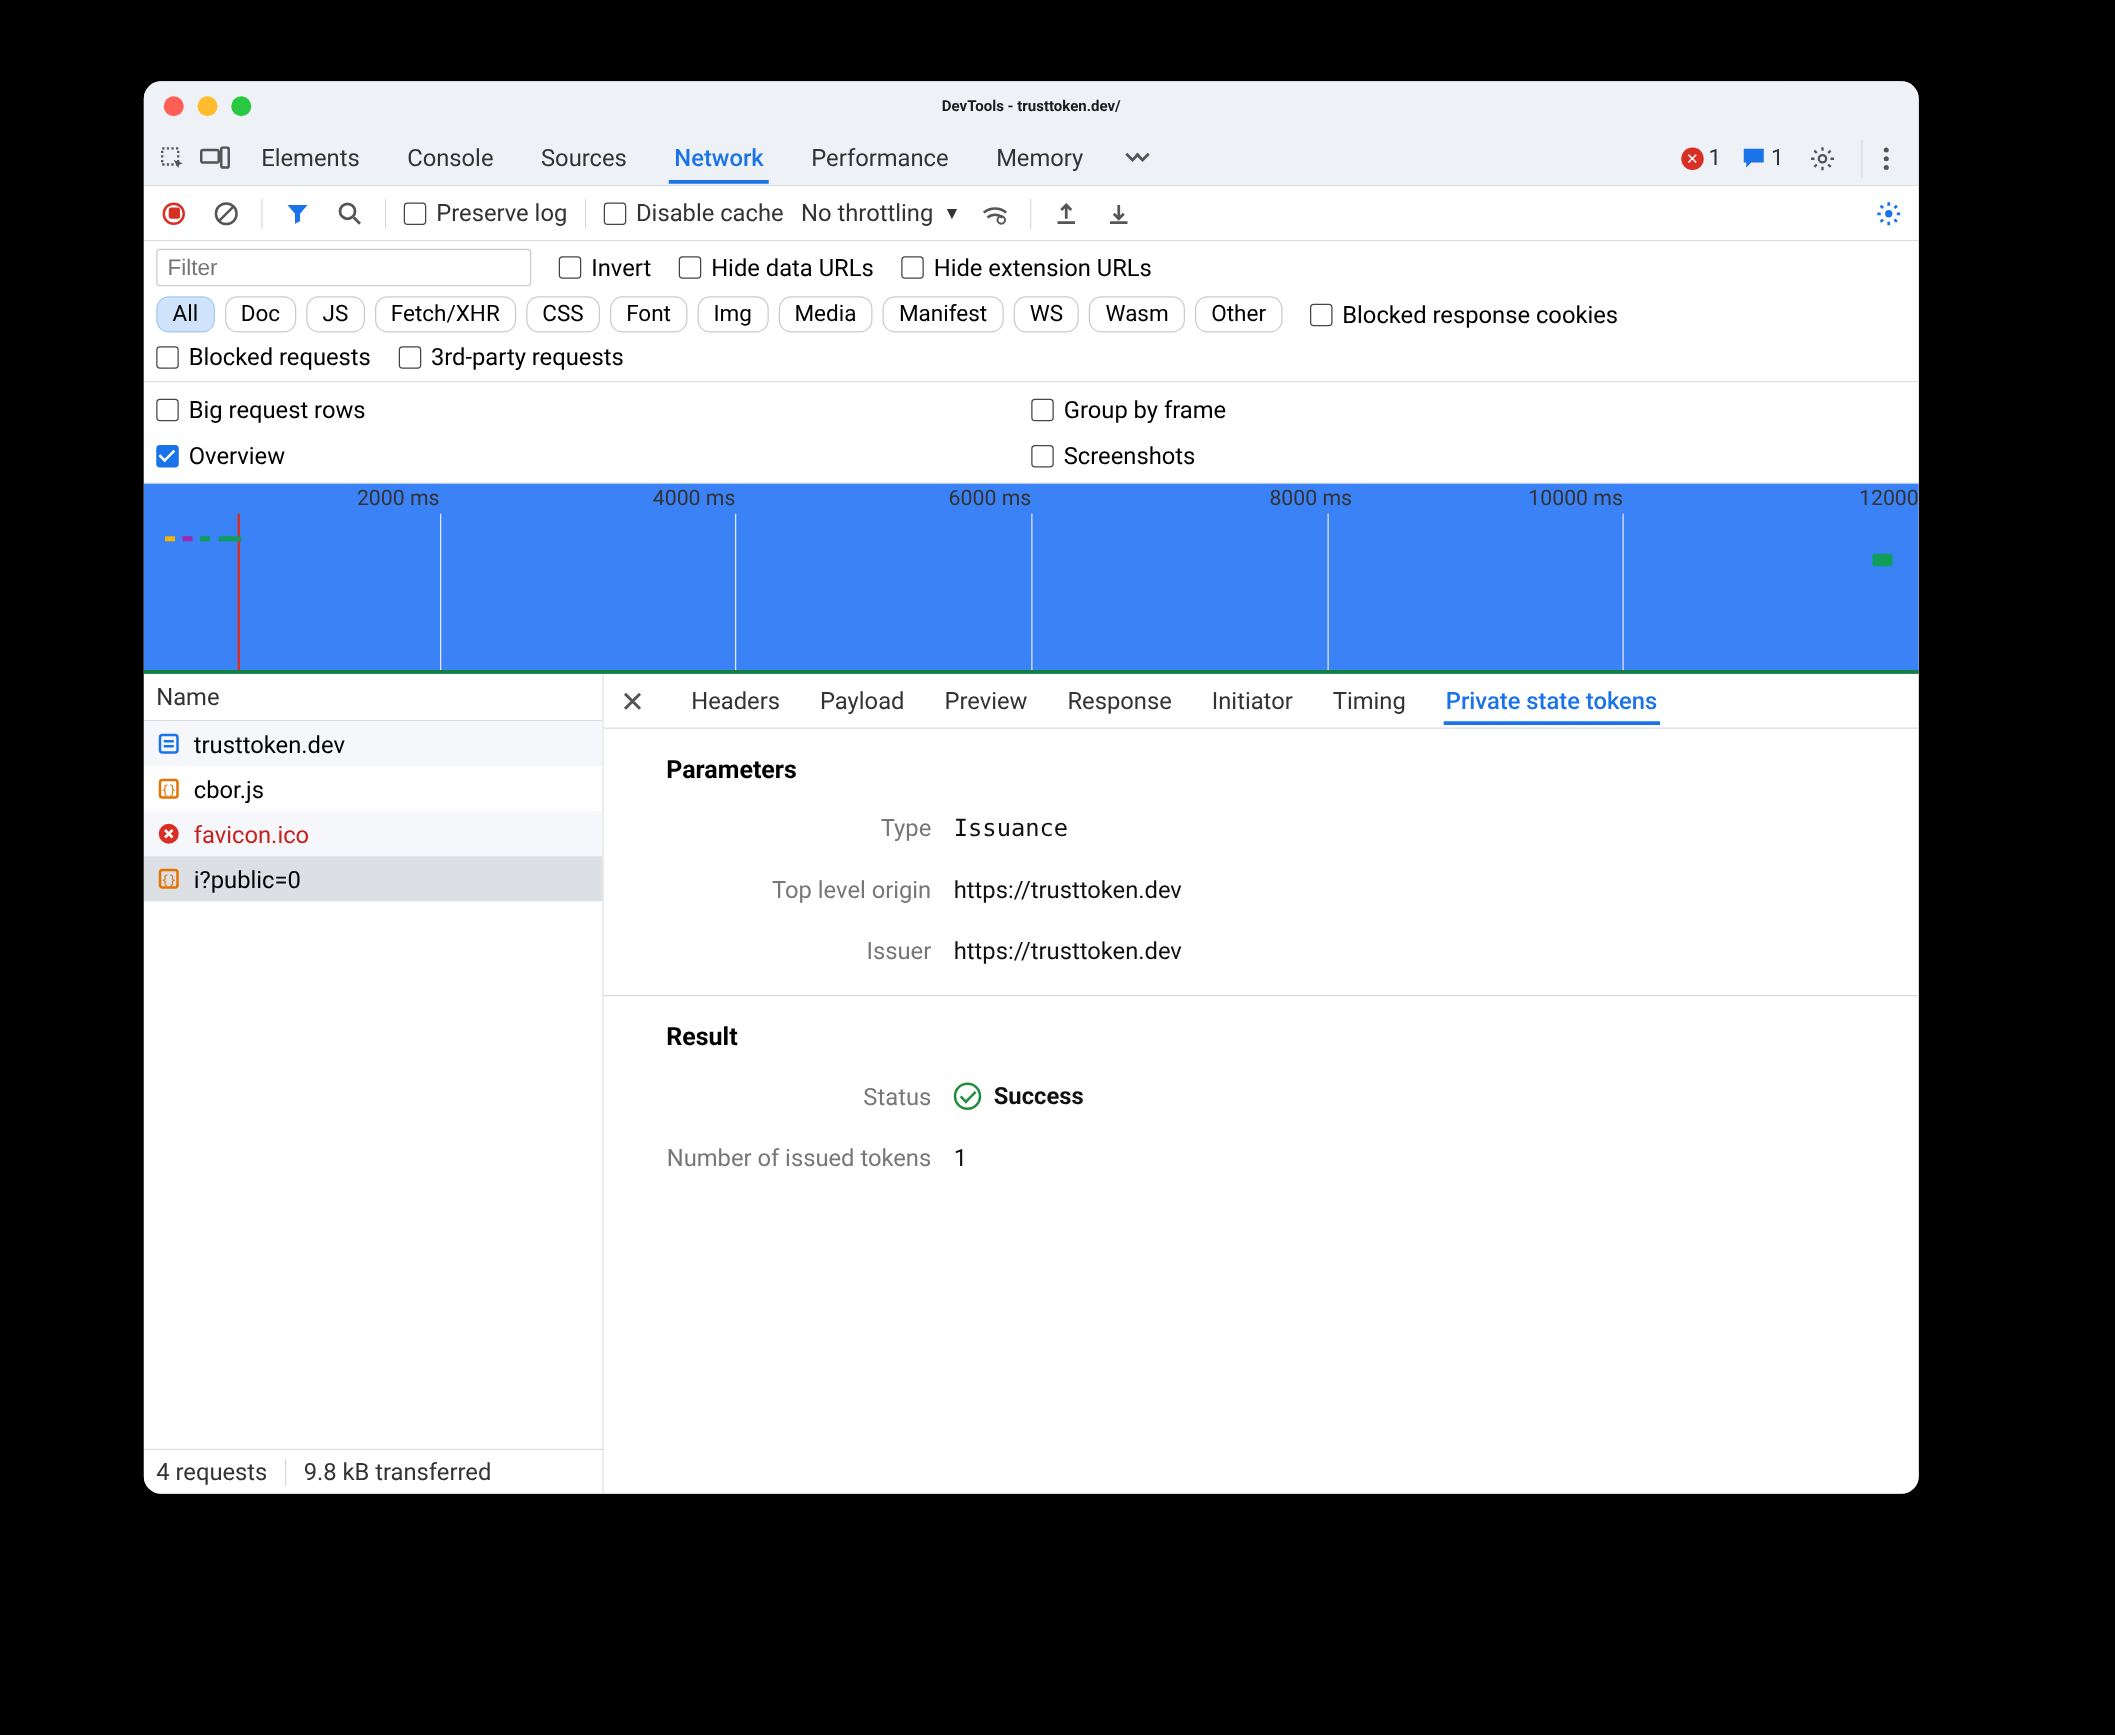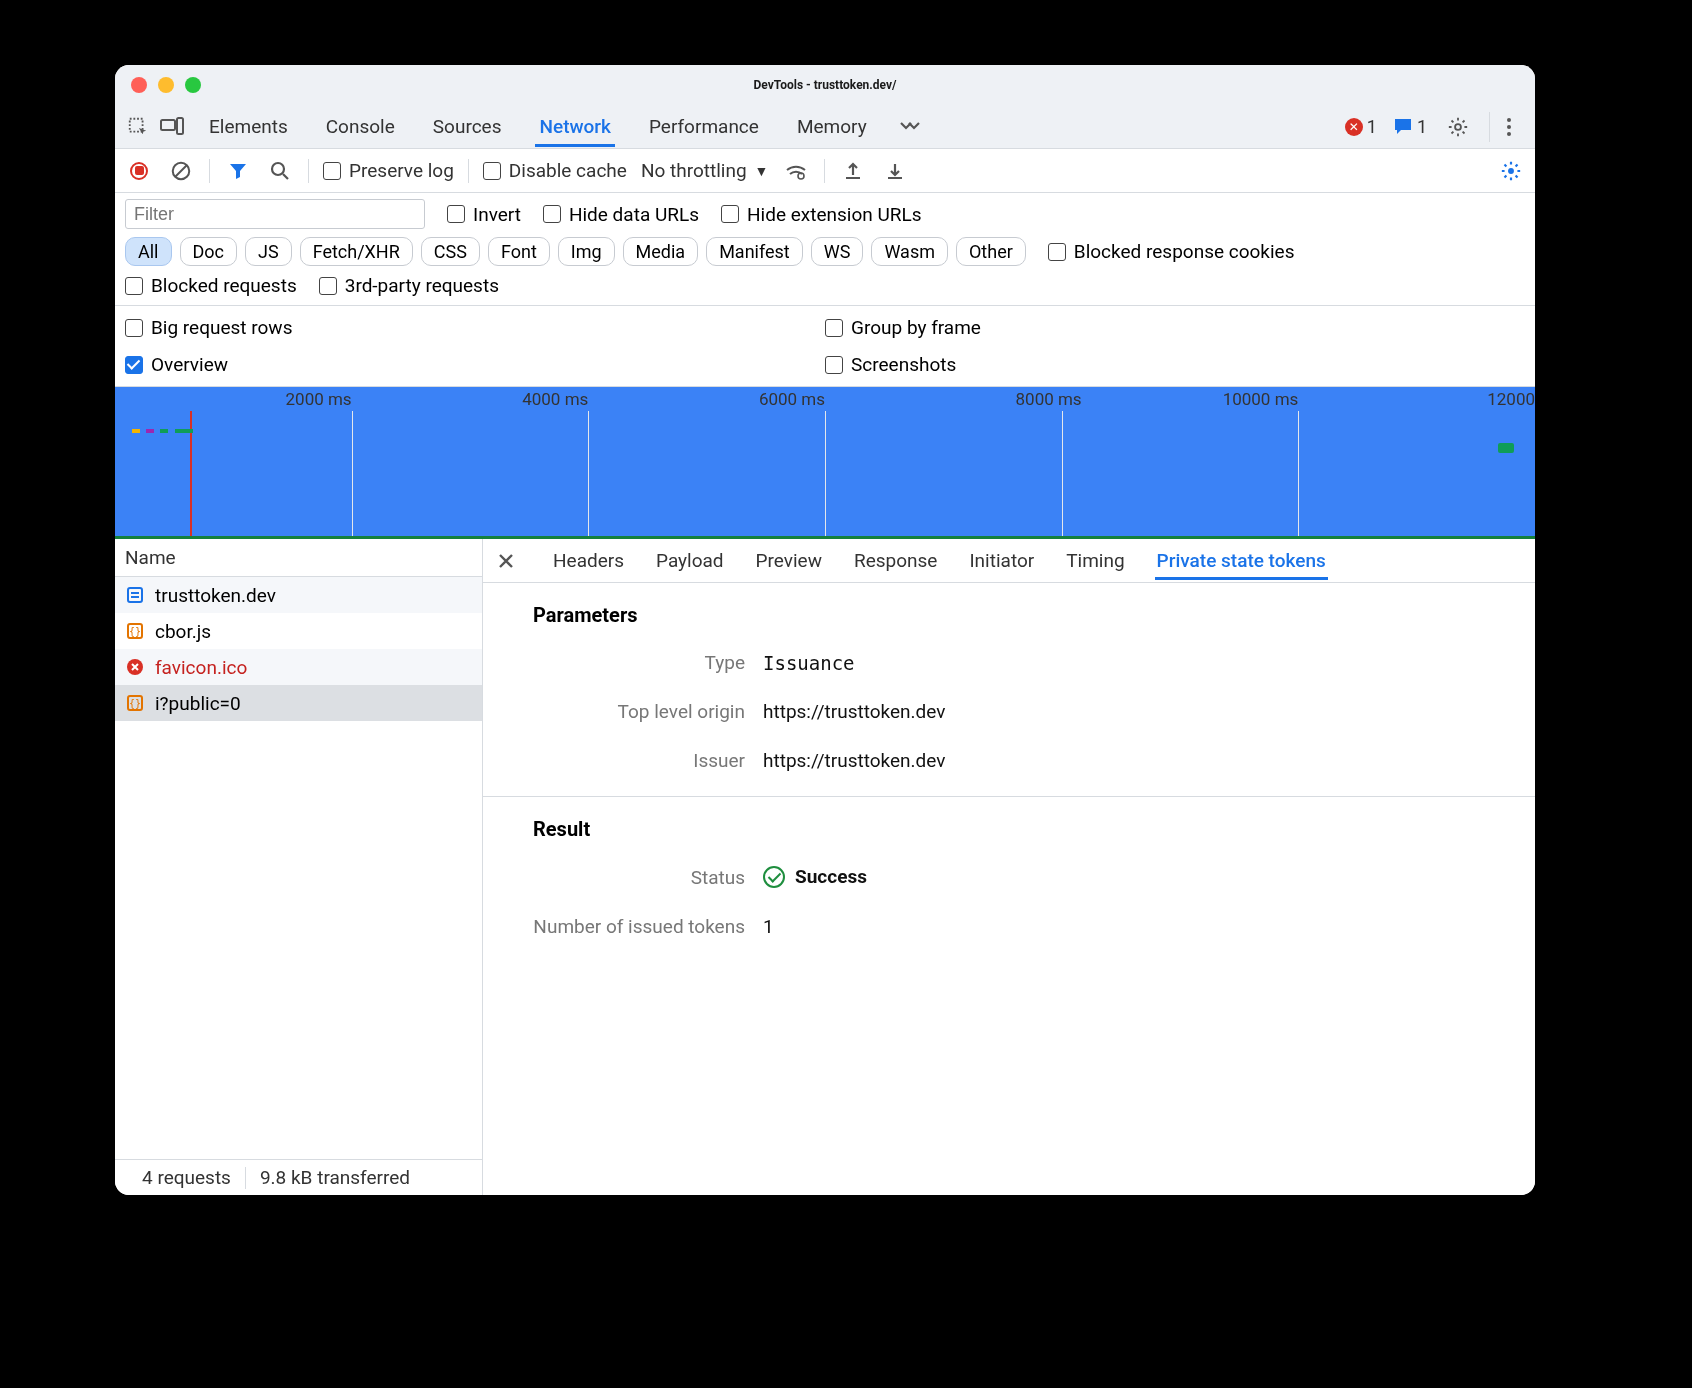--- a/index.html
+++ b/index.html
@@ -51,21 +51,21 @@
   .timeline .dash { position: absolute; height: 4px; }
   .main { display: flex; flex: 1; overflow: hidden; }
   .reqlist { width: 368px; border-right: 1px solid #d7dbe0; display: flex; flex-direction: column; background: #fff; }
   .reqlist .head { height: 38px; border-bottom: 1px solid #d7dbe0; display: flex; align-items: center; padding: 0 10px; font-size: 19px; color: #333; }
   .reqlist .rows { flex: 1; overflow: auto; font-size: 19px; }
   .reqrow { display: flex; align-items: center; gap: 10px; padding: 5px 10px; height: 36px; cursor: default; }
   .reqrow:nth-child(odd){ background: #f5f7fa; }
   .reqrow.selected { background: #dcdfe3; }
   .reqrow.error { color: #c5221f; }
   .reqrow .ricon { width: 20px; height: 20px; display: inline-flex; align-items: center; justify-content: center; }
-  .status { height: 36px; border-top: 1px solid #d7dbe0; display: flex; align-items: center; padding: 0 27px; gap: 14px; font-size: 19px; color: #333; }
+  .status { height: 36px; border-top: 1px solid #d7dbe0; display: flex; align-items: center; padding: 0 10px; gap: 14px; font-size: 19px; color: #333; }
   .status .vsep { width: 1px; height: 22px; background: #d7dbe0; }
   .details { flex: 1; display: flex; flex-direction: column; background: #fff; overflow: hidden; }
   .details .dtabs { height: 44px; border-bottom: 1px solid #d7dbe0; display: flex; align-items: center; padding: 0 10px; gap: 28px; font-size: 19px; white-space: nowrap; overflow-x: auto; }
   .details .dtabs .close { width: 26px; height: 26px; display: inline-flex; align-items: center; justify-content: center; color: #555; margin-right: 4px; }
   .details .dtabs .dtab { color: #333; padding: 8px 2px; }
   .details .dtabs .dtab.active { color: #1a73e8; border-bottom: 3px solid #1a73e8; padding-bottom: 5px; font-weight: 500; }
   .details .body { flex: 1; overflow: auto; }
   .section-title { font-weight: 700; font-size: 20px; padding: 20px 40px 14px 50px; }
   .kv { display: grid; grid-template-columns: 260px 1fr; row-gap: 26px; padding: 10px 40px 24px 20px; font-size: 19px; align-items: center; }
   .kv .k { text-align: right; color: #777; padding-right: 18px; }

